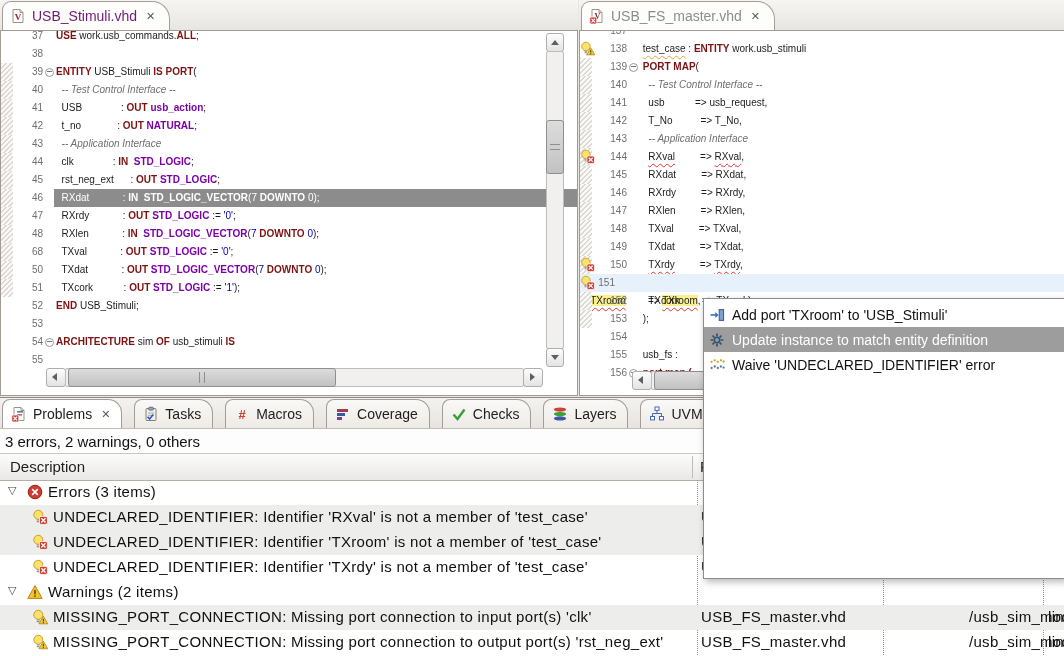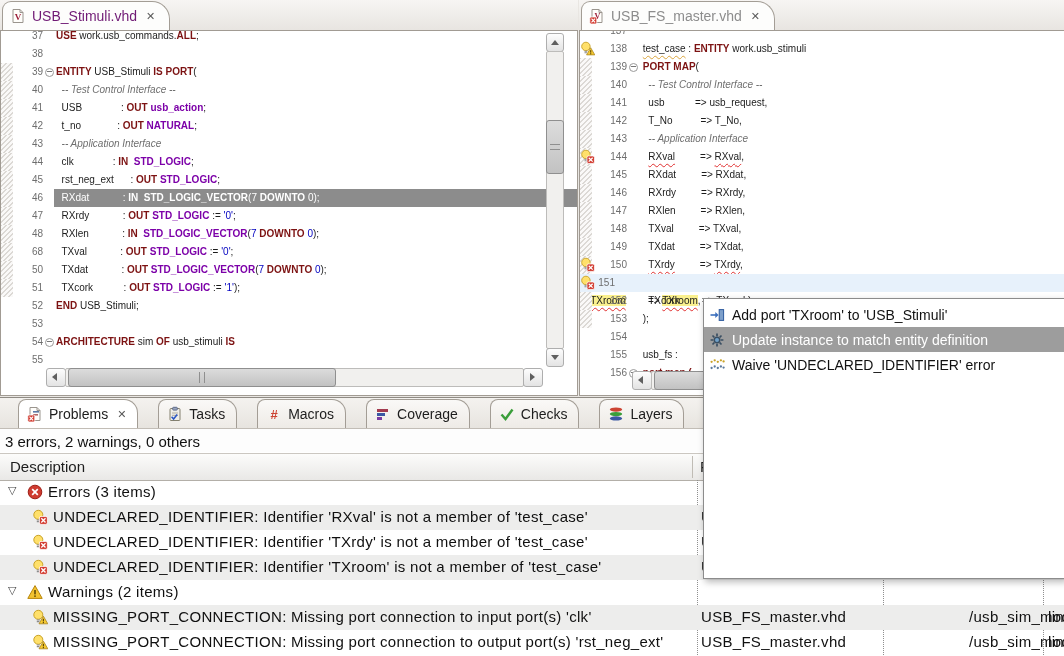--- a/index.html
+++ b/index.html
@@ -78,21 +78,21 @@
   .hscroll .rbtn{right:0;top:0;bottom:0;width:18px;}
   .hscroll .track{left:19px;right:19px;top:0;bottom:0;}
   #hscroll-right .track{right:0;}
   #hscroll-left .thumb{left:22px;width:266px;top:0;bottom:0;}
   #hscroll-right .thumb{left:22px;width:268px;top:0;bottom:0;}
   
   #panel{position:absolute;left:0;top:397px;width:1064px;height:259px;background:#fff;
     border-top:1px solid #8f8b84;}
   .ptabbar{position:absolute;top:0;left:0;right:0;height:30px;
     background:linear-gradient(#f4f2ef,#e7e4df);border-bottom:1px solid #c2bdb6;
-    display:flex;align-items:flex-end;padding-left:18px;gap:20px;}
+    display:flex;align-items:flex-end;padding-left:2px;gap:12px;}
   .ptab{height:28px;display:flex;align-items:center;gap:6px;padding:0 11px 0 8px;
     border:1px solid #a39d95;border-bottom:none;border-radius:8px 14px 0 0;
     background:linear-gradient(#faf9f7,#eeebe6);font-size:14px;color:#1d1d1d;flex:none;}
   .ptab.active{background:#fff;}
   .summary{position:absolute;top:31px;left:0;right:0;height:23px;font-size:15px;color:#111;
     padding:4px 0 0 5px;background:#fdfdfd;box-sizing:border-box;}
   .thead{position:absolute;top:55px;left:0;right:0;height:26px;
     background:linear-gradient(#fcfcfb,#e9e8e6);border-top:1px solid #cbc7c1;
     border-bottom:1px solid #b3afa8;font-size:15px;color:#1d1d1d;}
   .thead .h{position:absolute;top:4px;white-space:nowrap;}
@@ -364,44 +364,44 @@
               <path d="M4.8 11h3M4.8 12.6h2.6" stroke="#8a8a8a" stroke-width="1.1" fill="none"></path>
               <rect x="7.4" y="7.4" width="8" height="8" rx="1.6" fill="#d23b30" stroke="#fff" stroke-width="0.8"></rect>
               <path d="M9.3 9.3l4.2 4.2M13.5 9.3l-4.2 4.2" stroke="#fff" stroke-width="1.3"></path>
             </svg>
           </span>
           <span class="cell-desc">UNDECLARED_IDENTIFIER: Identifier 'RXval' is not a member of 'test_case'</span>
           <span class="cell-res">USB_FS_master.vhd</span>
           <span class="cell-path">/usb_sim_model</span>
           <span class="cell-loc">line</span>
         </div>
-        <div class="prow">
+        <div class="prow odd">
           <span class="ricon">
             <svg width="16" height="16" viewBox="0 0 16 16">
               <circle cx="6.3" cy="5.8" r="4.5" fill="#ffe06a" stroke="#c9a227"></circle>
               <path d="M4.8 11h3M4.8 12.6h2.6" stroke="#8a8a8a" stroke-width="1.1" fill="none"></path>
               <rect x="7.4" y="7.4" width="8" height="8" rx="1.6" fill="#d23b30" stroke="#fff" stroke-width="0.8"></rect>
               <path d="M9.3 9.3l4.2 4.2M13.5 9.3l-4.2 4.2" stroke="#fff" stroke-width="1.3"></path>
             </svg>
           </span>
-          <span class="cell-desc">UNDECLARED_IDENTIFIER: Identifier 'TXrdy' is not a member of 'test_case'</span>
+          <span class="cell-desc">UNDECLARED_IDENTIFIER: Identifier 'TXroom' is not a member of 'test_case'</span>
           <span class="cell-res">USB_FS_master.vhd</span>
           <span class="cell-path">/usb_sim_model</span>
           <span class="cell-loc">line</span>
         </div>
-        <div class="prow odd">
+        <div class="prow">
           <span class="ricon">
             <svg width="16" height="16" viewBox="0 0 16 16">
               <circle cx="6.3" cy="5.8" r="4.5" fill="#ffe06a" stroke="#c9a227"></circle>
               <path d="M4.8 11h3M4.8 12.6h2.6" stroke="#8a8a8a" stroke-width="1.1" fill="none"></path>
               <rect x="7.4" y="7.4" width="8" height="8" rx="1.6" fill="#d23b30" stroke="#fff" stroke-width="0.8"></rect>
               <path d="M9.3 9.3l4.2 4.2M13.5 9.3l-4.2 4.2" stroke="#fff" stroke-width="1.3"></path>
             </svg>
           </span>
-          <span class="cell-desc">UNDECLARED_IDENTIFIER: Identifier 'TXroom' is not a member of 'test_case'</span>
+          <span class="cell-desc">UNDECLARED_IDENTIFIER: Identifier 'TXrdy' is not a member of 'test_case'</span>
           <span class="cell-res">USB_FS_master.vhd</span>
           <span class="cell-path">/usb_sim_model</span>
           <span class="cell-loc">line</span>
         </div>
         <div class="prow">
           <span class="tri">▽</span>
           <span class="gicon">
             <svg width="16" height="16" viewBox="0 0 16 16">
               <path d="M8 1.6L15.2 14.4H0.8z" fill="#f2c230" stroke="#b8860b"></path>
               <rect x="7.2" y="6" width="1.6" height="4.4" fill="#5f4a08"></rect>

